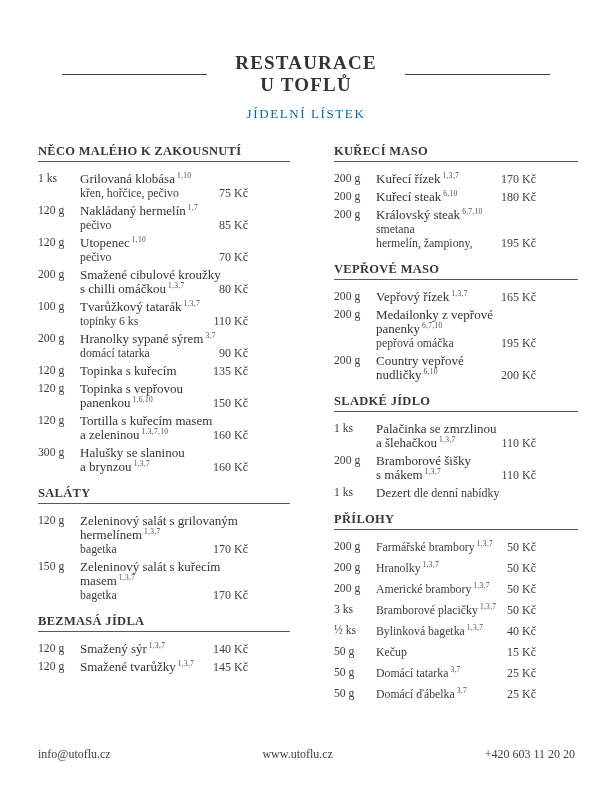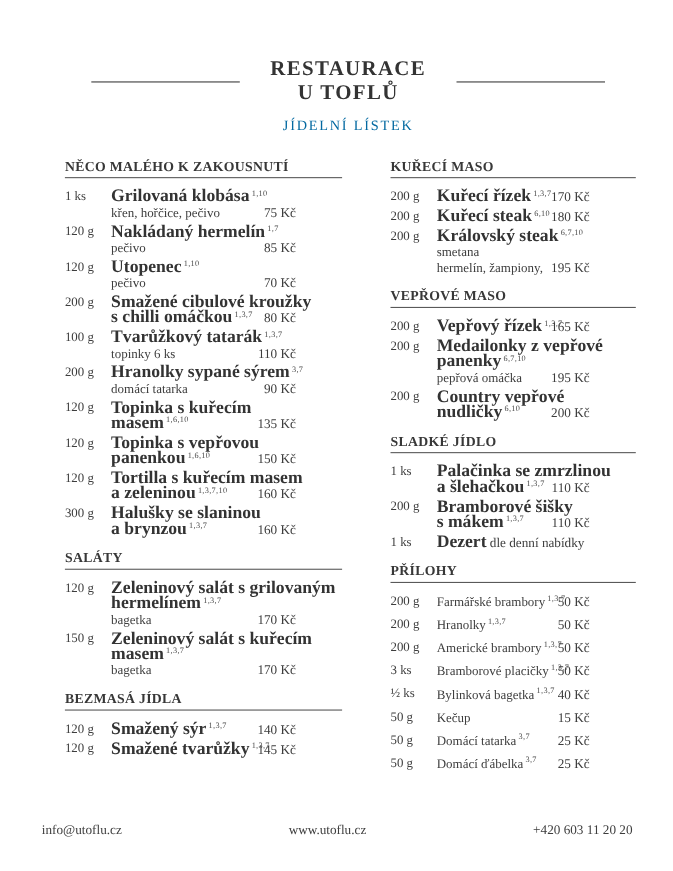--- a/index.html
+++ b/index.html
@@ -4,21 +4,20 @@
 <style>
   html,body{margin:0;padding:0;background:#ffffff;}
   .page{
     position:relative;
     width:612px;height:792px;
     background:#ffffff;
     color:#3d3d3d;
     font-family:"Liberation Serif","DejaVu Serif",serif;
     overflow:hidden;
     box-sizing:border-box;
-    padding-left:21px;
   }
   
   .header{padding-top:52px;}
   .title-row{display:flex;align-items:center;padding:0 62px;gap:28px;}
   .hrule{flex:1;height:1px;background:#3d3d3d;}
   .title-block{text-align:center;white-space:nowrap;}
   .title{font-size:19px;font-weight:bold;letter-spacing:1.2px;line-height:22px;color:#333333;}
   .subtitle{margin-top:10px;text-align:center;font-size:13px;letter-spacing:1.6px;color:#0369a1;}
   
   .content{display:flex;margin-top:10px;padding:0 34px 0 38px;gap:44px;}
@@ -33,21 +32,21 @@
   }
   
   .item{
     position:relative;
     display:flex;
     margin-bottom:4px;
     font-size:12px;line-height:14px;
   }
   .qty{flex:0 0 42px;font-size:11.7px;}
   .mid{flex:1;min-width:0;padding-right:2px;}
-  .name{font-weight:bold;font-size:16px;color:#333333;}
+  .name{font-weight:normal;font-size:13px;color:#333333;}
   .plain .name{font-weight:normal;color:#3d3d3d;font-size:11.8px;}
   .plain .item{margin-bottom:7px;}
   .note{font-weight:normal;}
   .desc{font-size:11.8px;}
   sup.sup{
     font-size:7.5px;line-height:0;margin-left:2px;letter-spacing:0.3px;
     font-weight:normal;color:#4a4a4a;
   }
   .price{
     position:absolute;right:42px;bottom:0;
@@ -127,21 +126,20 @@
             <div class="mid">
               <div class="name-line"><span class="name">Hranolky sypané sýrem</span><sup class="sup">3,7</sup></div>
               <div class="desc">domácí tatarka</div>
             </div>
             <div class="price">90 Kč</div>
           </div>
           <div class="item">
             <div class="qty">120 g</div>
             <div class="mid">
               <div class="name-line"><span class="name">Topinka s kuřecím</span></div>
-              <div class="name-line"><span class="name">masem</span><sup class="sup">1,6,10</sup></div>
             </div>
             <div class="price">135 Kč</div>
           </div>
           <div class="item">
             <div class="qty">120 g</div>
             <div class="mid">
               <div class="name-line"><span class="name">Topinka s vepřovou</span></div>
               <div class="name-line"><span class="name">panenkou</span><sup class="sup">1,6,10</sup></div>
             </div>
             <div class="price">150 Kč</div>

